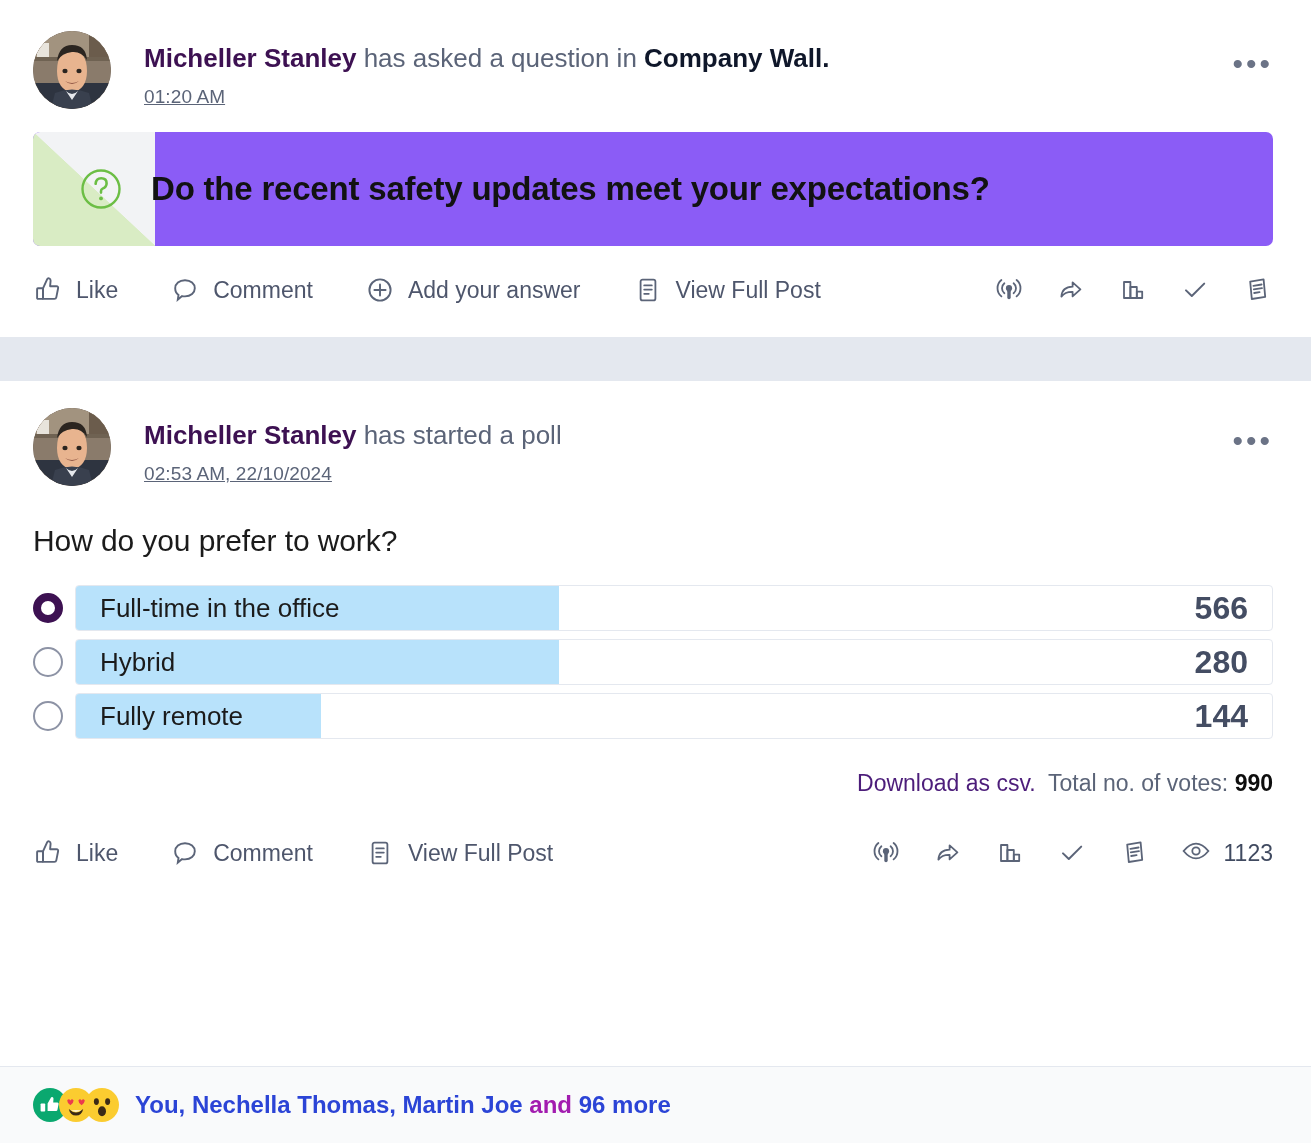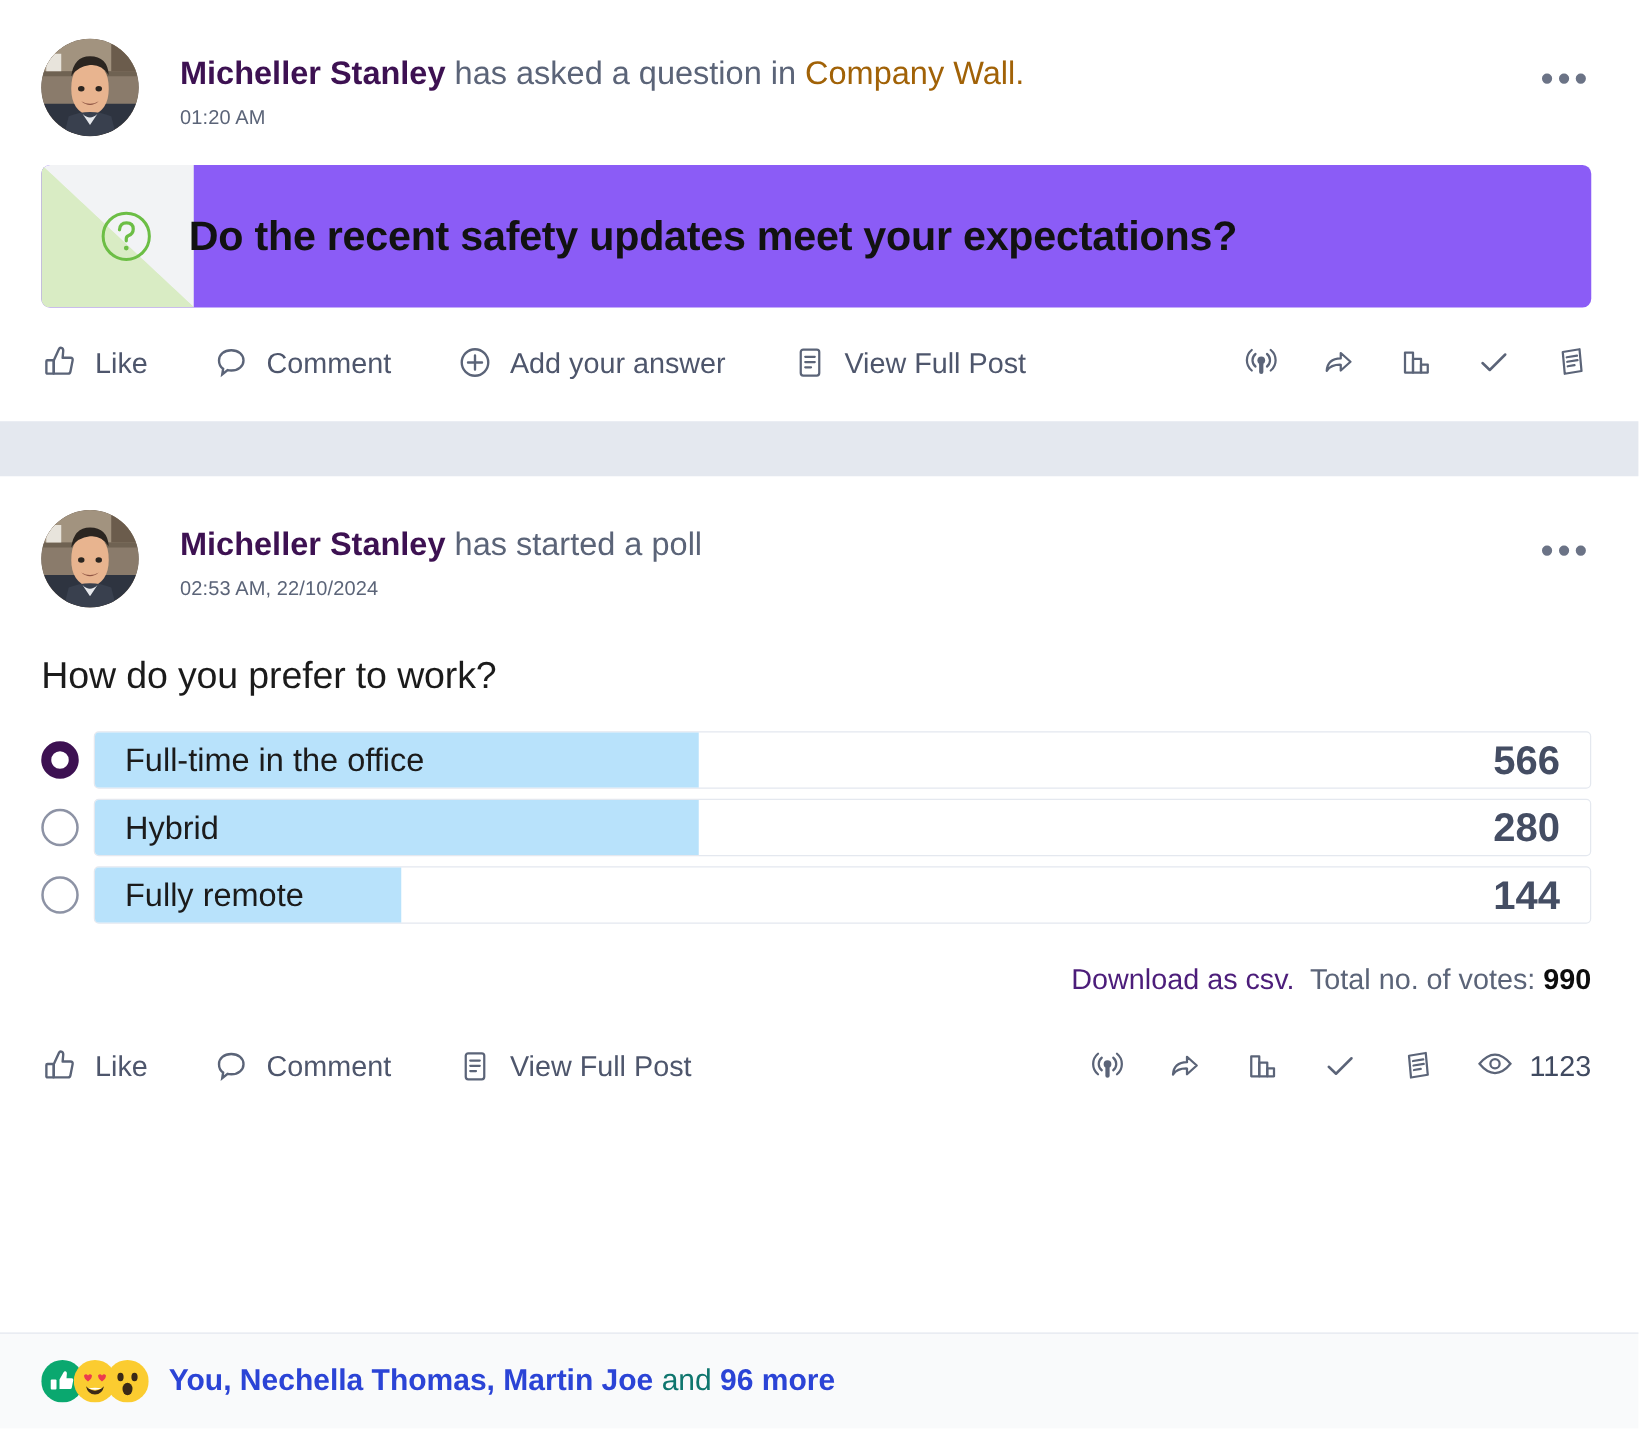--- a/index.html
+++ b/index.html
@@ -16,22 +16,22 @@
   .post-header { display: flex; align-items: flex-start; padding: 31px 38px 0 33px; }
   .avatar {
     width: 78px; height: 78px; border-radius: 50%;
     flex: 0 0 78px; overflow: hidden; position: relative;
     background: #6e6054;
   }
   .avatar svg { display:block; width:100%; height:100%; }
   .header-text { margin-left: 33px; padding-top: 12px; flex: 1 1 auto; }
   .headline { font-size: 26px; line-height: 1.22; color: #5b6478; font-weight: 400; }
   .headline .name { color: #3d1152; font-weight: 700; }
-  .headline .place { color: #a16207; font-weight: 400; }
-  .timestamp { font-size: 16px; color: #5b6478; margin-top: 11px; letter-spacing: .1px; }
+  .headline .place { color: #0f172a; font-weight: 700; }
+  .timestamp { font-size: 19px; color: #5b6478; margin-top: 11px; letter-spacing: .1px; text-decoration: underline; }
   .kebab {
     flex: 0 0 auto; color: #6b7386; font-size: 30px; line-height: 14px;
     letter-spacing: 3px; padding-top: 26px; cursor: pointer; user-select:none;
   }
 
   
   .question-card {
     margin: 23px 38px 0 33px;
     height: 114px;
     background: #8b5cf6;
@@ -116,21 +116,21 @@
     position: absolute; left: 0; right: 0; bottom: 0; height: 77px;
     background: #f9fafb; border-top: 1px solid #e4e8ef;
     display: flex; align-items: center; padding-left: 33px;
   }
   .emoji-stack { display: flex; align-items: center; }
   .emoji { width: 34px; height: 34px; border-radius: 50%; margin-left: -8px; }
   .emoji:first-child { margin-left: 0; }
   .emoji svg { display: block; }
   .reaction-text { font-size: 24px; margin-left: 16px; color: #4a4a4a; }
   .reaction-text .who { color: #2b44d6; font-weight: 700; }
-  .reaction-text .and { color: #0f766e; font-weight: 400; }
+  .reaction-text .and { color: #a21caf; font-weight: 700; }
   .reaction-text .more { color: #2b44d6; font-weight: 700; cursor: pointer; }
 </style>
 </head>
 <body>
 
 <div class="page">
 
   <div>
 
     <div class="post-header">

